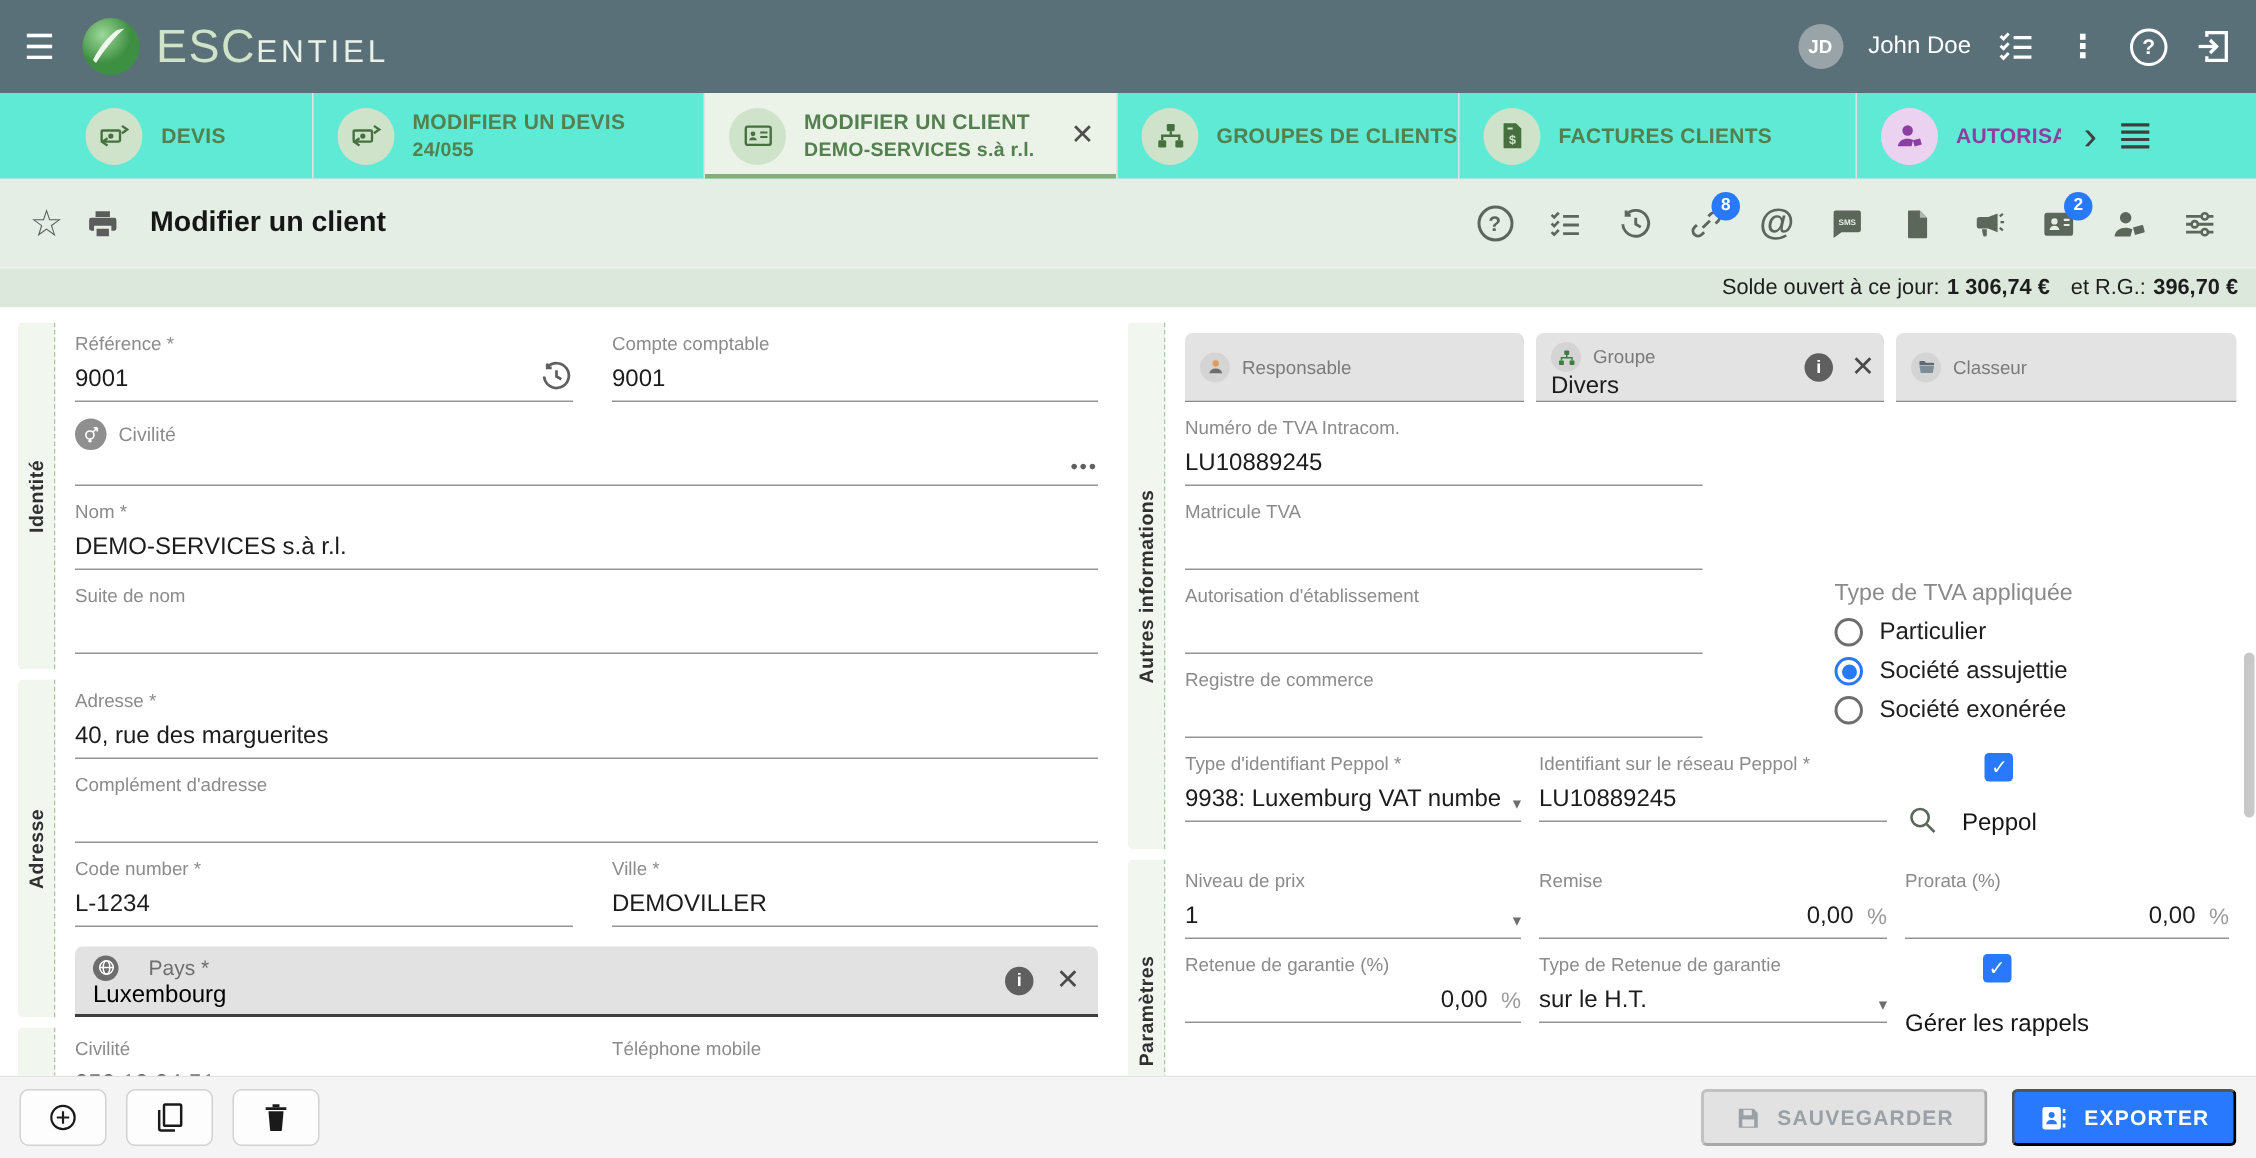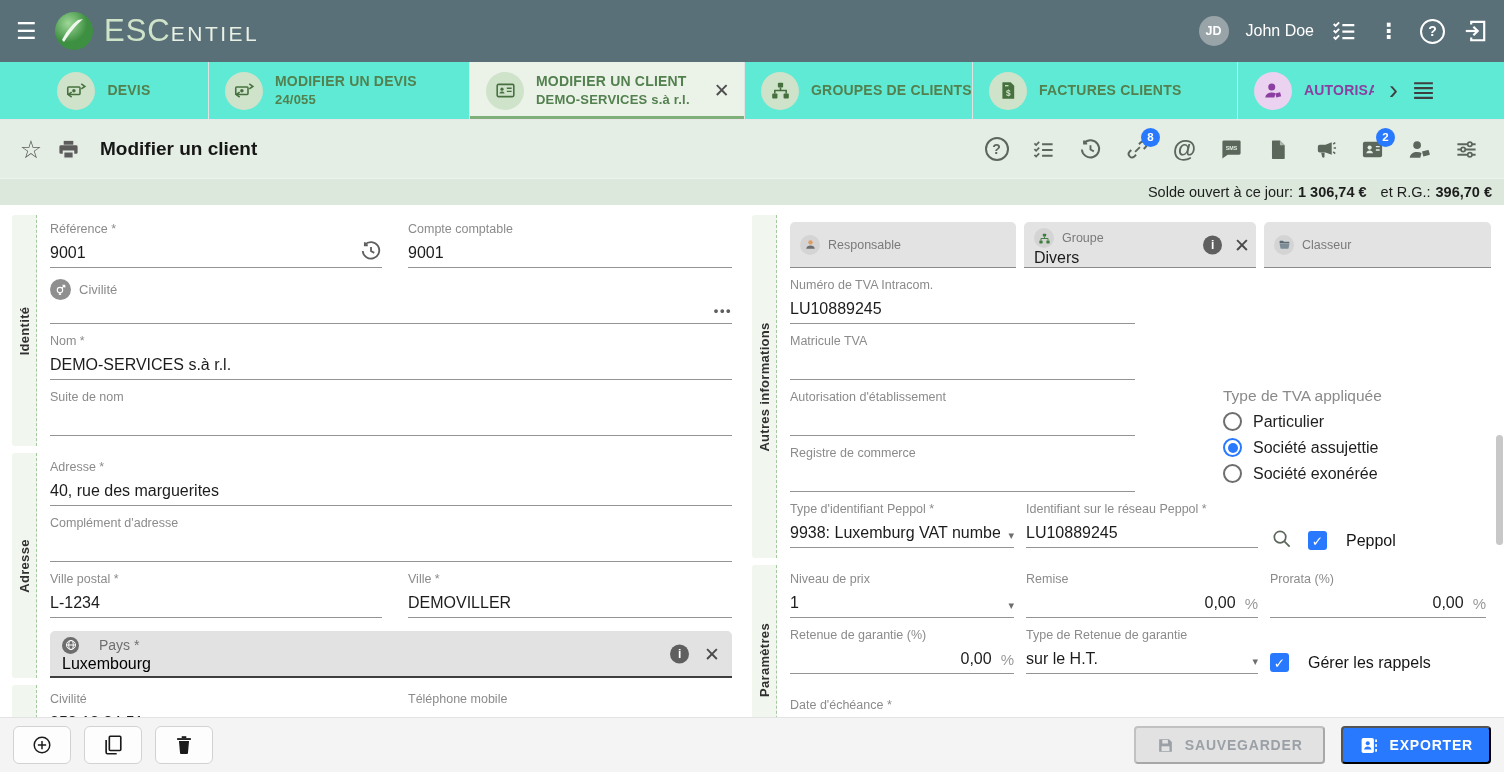--- a/index.html
+++ b/index.html
@@ -107,21 +107,21 @@
   .cavatar svg { width:13px; height:13px; }
   .cvalue { font-size:16px; color:#1c1c1c; margin-top:1px; }
   .cicons { position:absolute; right:6px; top:50%; transform:translateY(-50%); display:flex; gap:12px; align-items:center; }
 
   .w345 { width:345px; }
   .w224 { width:224px; }
   .g3 { display:grid; grid-template-columns:224px 232px 1fr; column-gap:12px; }
   .pepcell { display:flex; align-items:flex-end; gap:15px; padding-bottom:8px; }
   .srch { color:#5c675c; cursor:pointer; }
   .srch svg { width:23px; height:23px; }
-  .cbrow { display:flex; align-items:center; gap:19px; cursor:pointer; }
+  .cbrow { display:flex; align-items:center; gap:19px; cursor:pointer;flex-direction:column; }
   .cb { width:19px; height:19px; border-radius:3px; background:#2979ff; position:relative; flex:none; }
   .cb::after { content:"\2713"; position:absolute; inset:0; display:flex; align-items:center; justify-content:center; color:#fff; font-size:13.5px; font-weight:700; }
   .cblabel { font-size:16px; color:#161616; }
 
   .radios { position:absolute; left:446px; top:128px;margin-top:44px; }
   .rtitle { font-size:15.5px; color:#8a8a8a; margin-bottom:7px; }
   .ritem { display:flex; align-items:center; gap:11px; margin-bottom:7px; font-size:16px; cursor:pointer; }
   .radio { width:19px; height:19px; border-radius:50%; border:2px solid #6e6e6e; flex:none; }
   .radio.on { border-color:#2979ff; position:relative; }
   .radio.on::after { content:""; position:absolute; inset:2.5px; border-radius:50%; background:#2979ff; }
@@ -432,21 +432,21 @@
             </div>
         </div>
         <div class="field">
           <div class="flabel">Complément d'adresse</div>
           <div class="fline">
               <span class="fvalue"></span>
             </div>
         </div>
         <div class="frow">
           <div class="field h1">
-            <div class="flabel">Ville postal *</div>
+            <div class="flabel">Code number *</div>
             <div class="fline">
                 <span class="fvalue">L-1234</span>
               </div>
           </div>
           <div class="field h2">
             <div class="flabel">Ville *</div>
             <div class="fline">
                 <span class="fvalue">DEMOVILLER</span>
               </div>
           </div>

